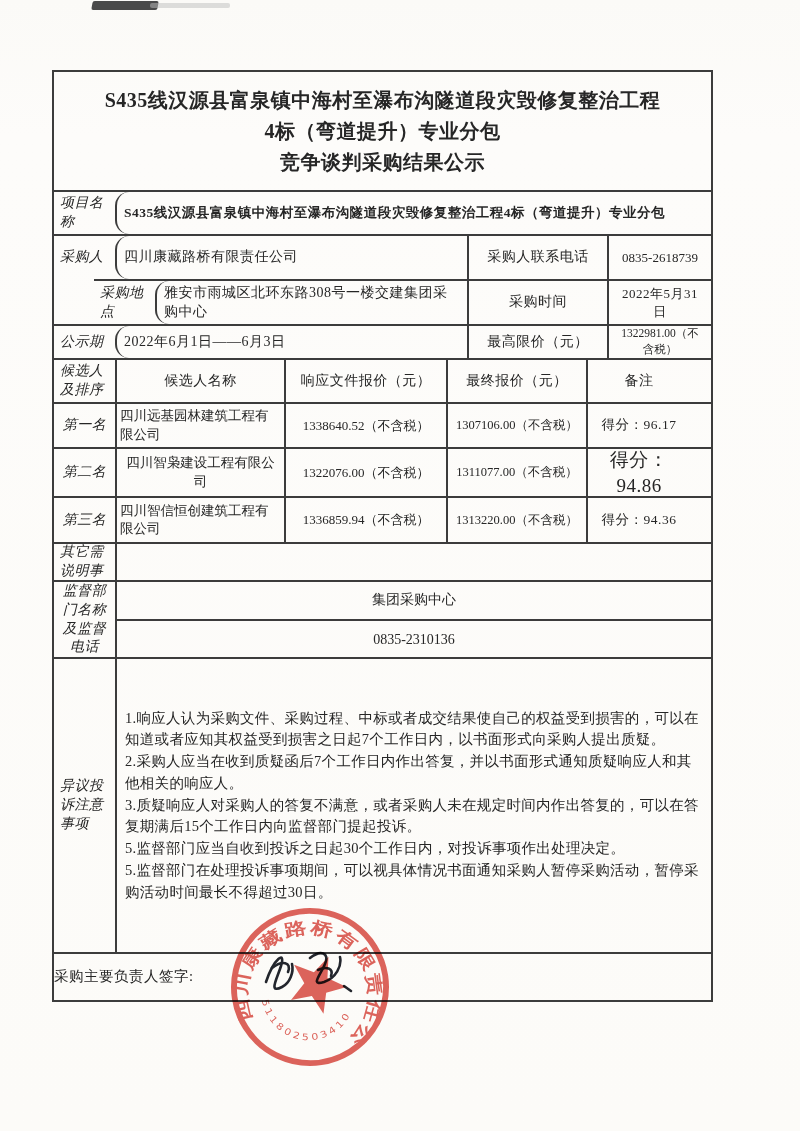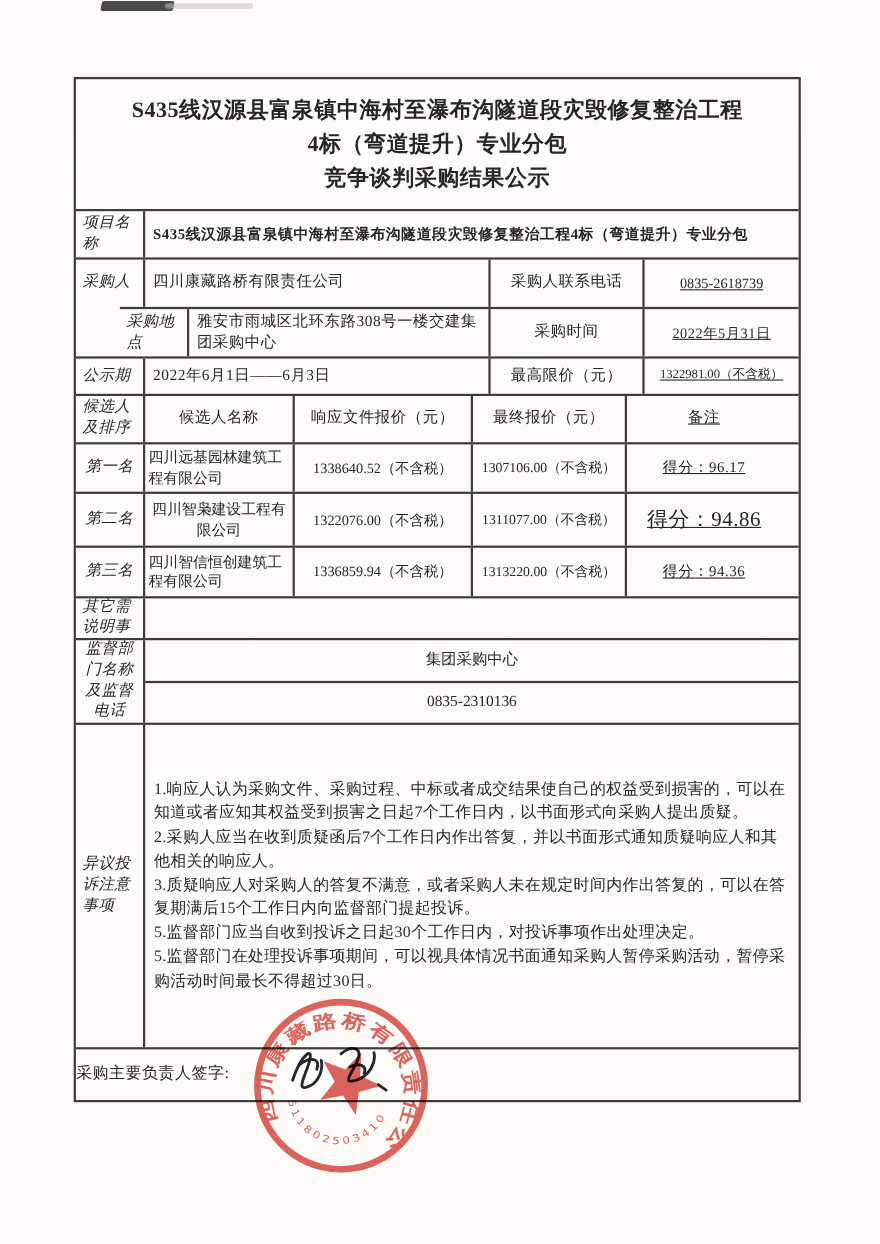--- a/index.html
+++ b/index.html
@@ -16,44 +16,44 @@
   }
   .artifact{
     position:absolute;left:92px;top:1px;width:66px;height:9px;
     background:#4a4a4a;border-radius:2px;transform:skewX(-10deg);
   }
   .artifact2{
     position:absolute;left:150px;top:3px;width:80px;height:5px;
     background:#bdbdbd;opacity:.5;border-radius:2px;
   }
   .doc{
-    position:absolute;left:67px;top:70px;width:661px;
+    position:absolute;left:52px;top:70px;width:661px;
     border:2px solid var(--line);box-sizing:border-box;
   }
   .row{display:flex;box-sizing:border-box;border-top:2px solid var(--line);}
   .row.first{border-top:none;}
   .cell{
     box-sizing:border-box;display:flex;align-items:center;
     padding:2px 7px;font-size:14px;line-height:1.35;
     letter-spacing:.5px;
   }
   .cell.bl{border-left:2px solid var(--line);}
   .lab{width:61px;flex:none;padding:2px 6px;font-style:italic;}
   .center{justify-content:center;text-align:center;}
   .num{font-size:13px;letter-spacing:0;}
   .title-block{
     height:118px;display:flex;flex-direction:column;
     justify-content:center;align-items:center;text-align:center;
     padding:6px 10px;box-sizing:border-box;
   }
   .title-line{font-weight:bold;font-size:20px;line-height:1.55;letter-spacing:.5px;}
-  .w-c2{flex:1;}
+  .w-c2{flex:1;border-radius:14px;}
   .w-c3{width:140px;flex:none;}
-  .w-c4{width:142px;flex:none;text-decoration:underline;}
-  .w-name{width:136px;flex:none;}
+  .w-c4{width:104px;flex:none;}
+  .w-name{width:169px;flex:none;}
   .w-bid{width:162px;flex:none;}
   .sup-right{flex:1;display:flex;flex-direction:column;}
   .sup-sub{box-sizing:border-box;display:flex;align-items:center;justify-content:center;font-size:14px;}
   .sup-sub.second{border-top:2px solid var(--line);}
   .obj-cell{
     flex:1;display:flex;flex-direction:column;justify-content:center;
     padding:10px 8px 10px 8px;font-size:14.5px;line-height:1.5;
     letter-spacing:.3px;border-left:2px solid var(--line);box-sizing:border-box;
   }
   .obj-item{margin:0;}
@@ -140,21 +140,21 @@
     <div class="cell bl w-bid center num">1336859.94（不含税）</div>
     <div class="cell bl w-c3 center num" style="font-size:12.5px;">1313220.00（不含税）</div>
     <div class="cell bl w-c4 center" style="font-size:13.5px;">得分：94.36</div>
   </div>
 
   <div class="row" style="height:38px;">
     <div class="cell lab">其它需说明事</div>
     <div class="cell bl" style="flex:1;"></div>
   </div>
 
-  <div class="row" style="height:77px;">
+  <div class="row" style="height:77px;align-items:center;">
     <div class="cell lab center" style="text-align:center;">监督部门名称及监督电话</div>
     <div class="sup-right" style="border-left:2px solid var(--line);">
       <div class="sup-sub" style="height:38px;">集团采购中心</div>
       <div class="sup-sub second num" style="height:39px;font-size:14px;">0835-2310136</div>
     </div>
   </div>
 
   <div class="row" style="height:295px;">
     <div class="cell lab">异议投诉注意事项</div>
     <div class="obj-cell">

